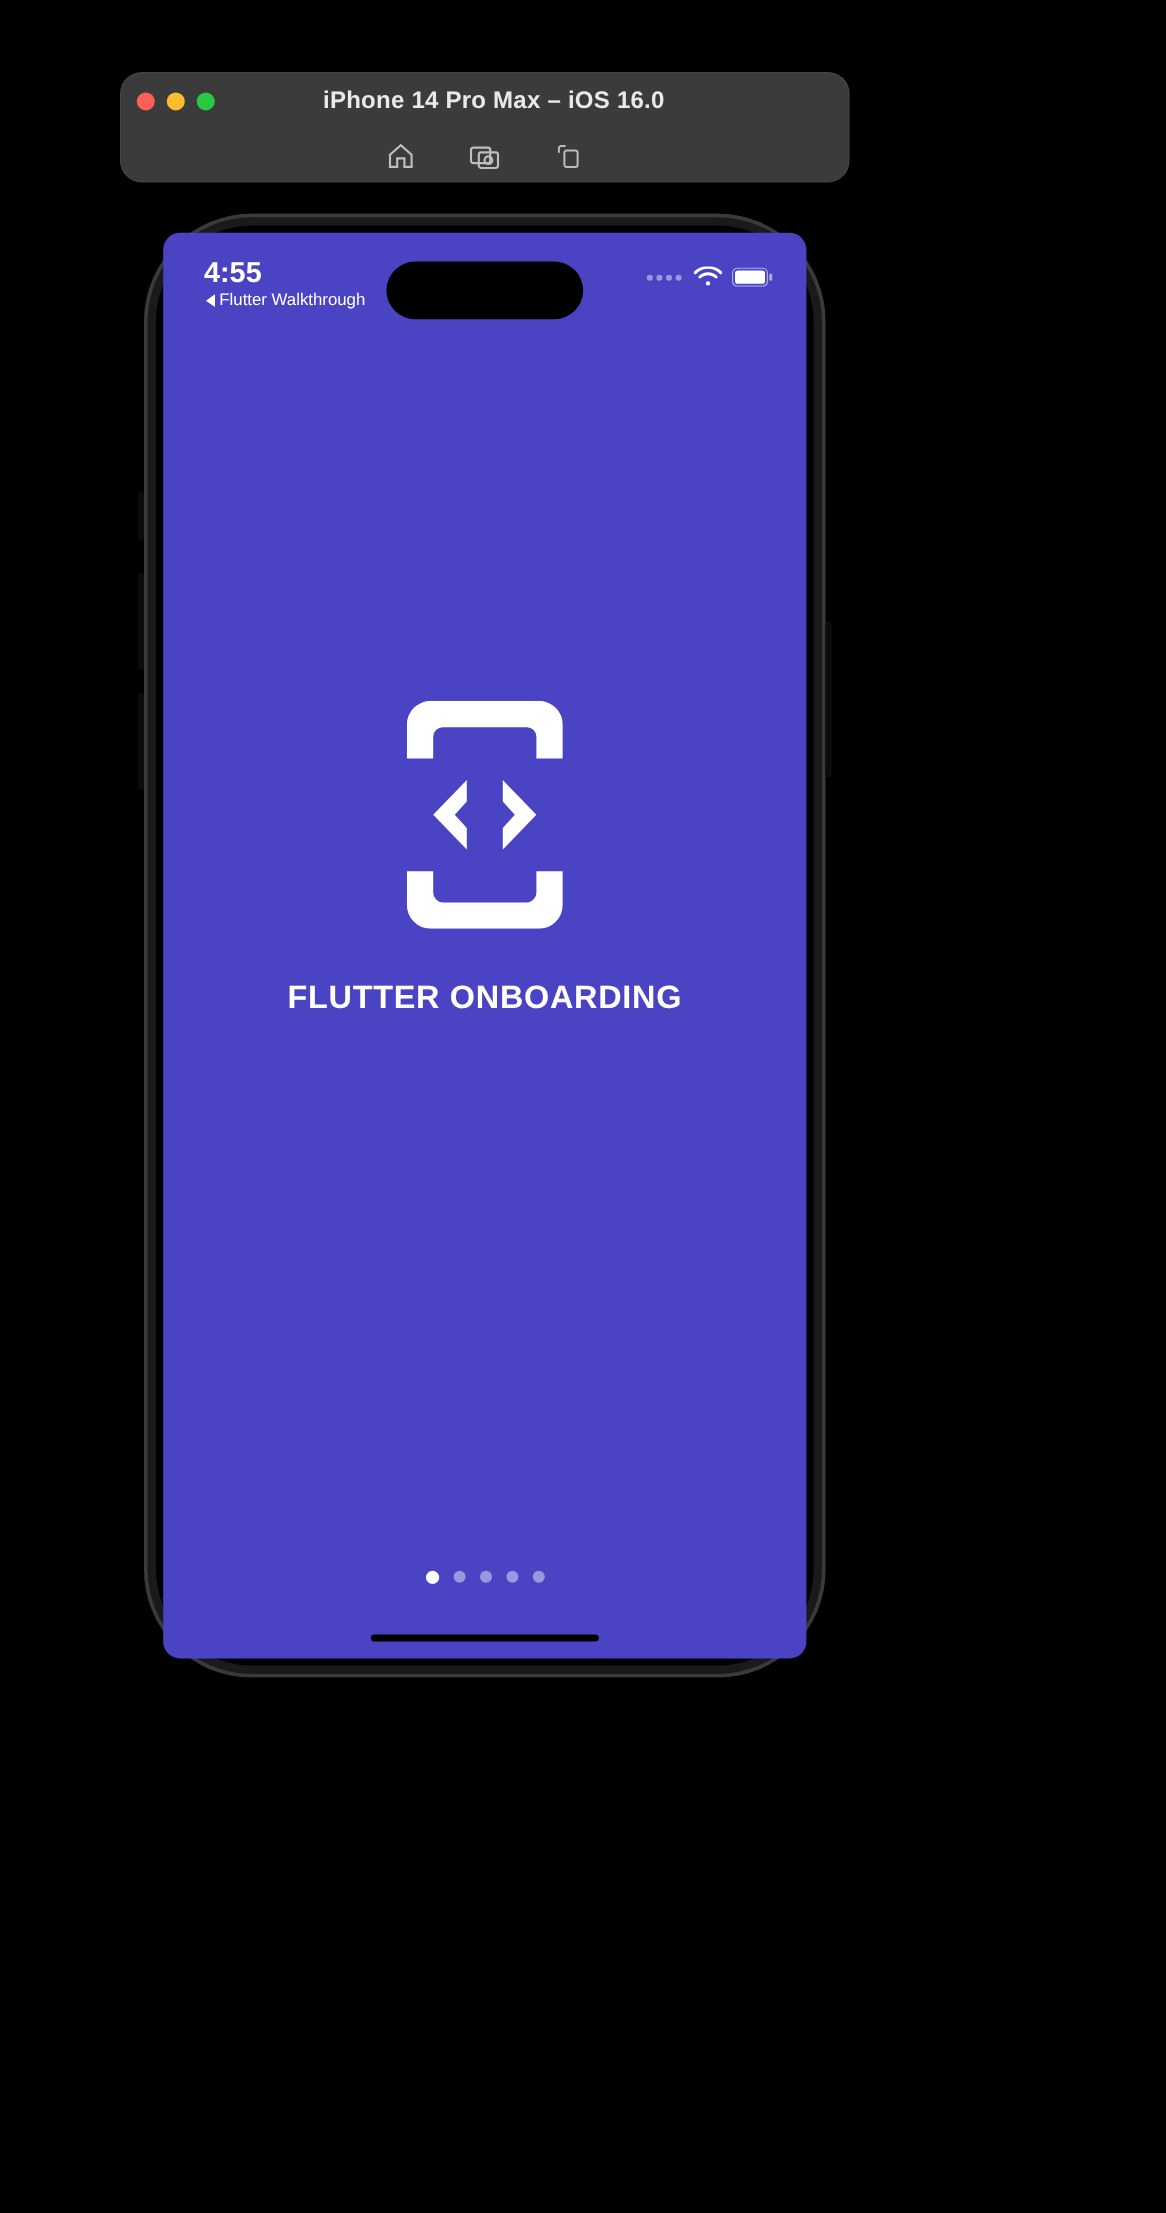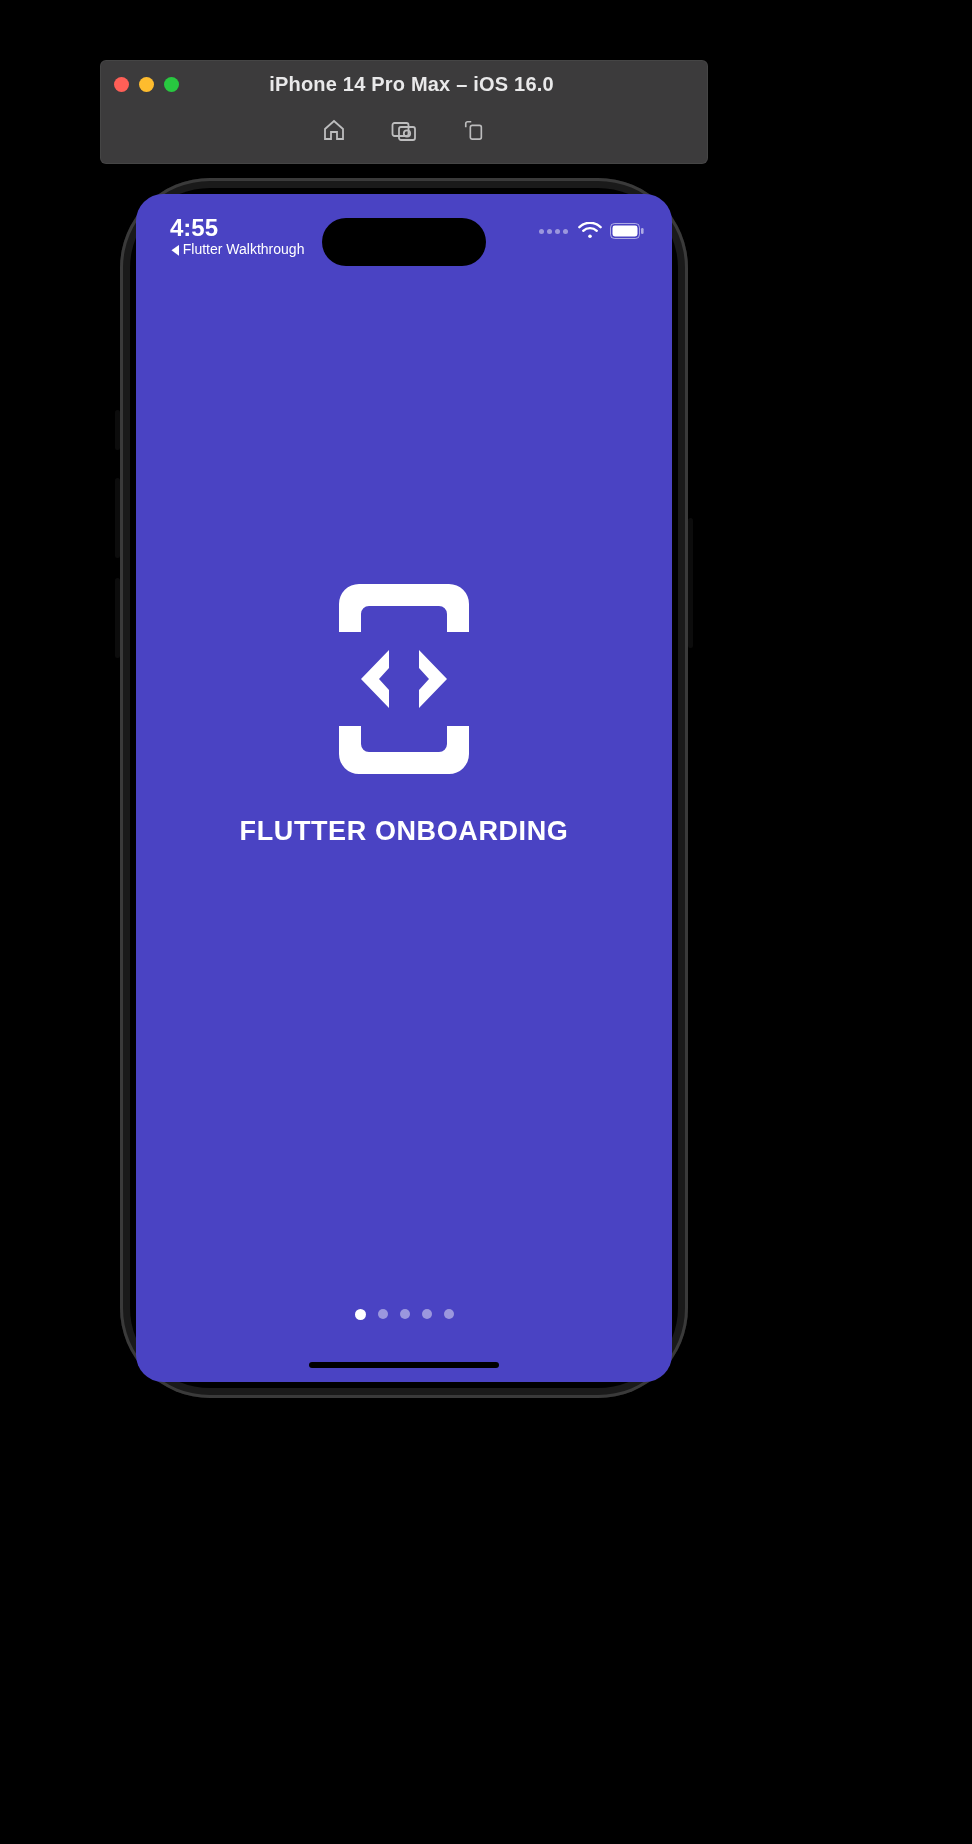--- a/index.html
+++ b/index.html
@@ -11,23 +11,23 @@
     overflow: hidden;
     position: relative;
   }
 
   
   .sim-titlebar {
     position: absolute;
     top: 60px;
     left: 100px;
     width: 608px;
-    height: 104px;
+    height: 92px;
     background: #3c3b3c;
-    border-radius: 6px;
+    border-radius: 18px;
     box-shadow: 0 8px 30px rgba(0,0,0,.6), inset 0 0 0 1px rgba(255,255,255,.05);
     display: flex;
     flex-direction: column;
   }
   .sim-titlebar .row1 {
     display: flex;
     align-items: center;
     height: 48px;
     padding: 0 14px;
   }
@@ -73,21 +73,21 @@
   .device-inner {
     width: 100%;
     height: 100%;
     border-radius: 80px;
     background: #000;
     padding: 6px;
   }
   .screen {
     width: 100%;
     height: 100%;
-    border-radius: 27px;
+    border-radius: 14px;
     background: #4a43c3;
     position: relative;
     overflow: hidden;
   }
 
   
   .side-btn { position:absolute; background:#0c0c0c; border-radius:3px; }
   .sb-mute  { left:-5px; top:232px; width:5px; height:40px; }
   .sb-vol1  { left:-5px; top:300px; width:5px; height:80px; }
   .sb-vol2  { left:-5px; top:400px; width:5px; height:80px; }

